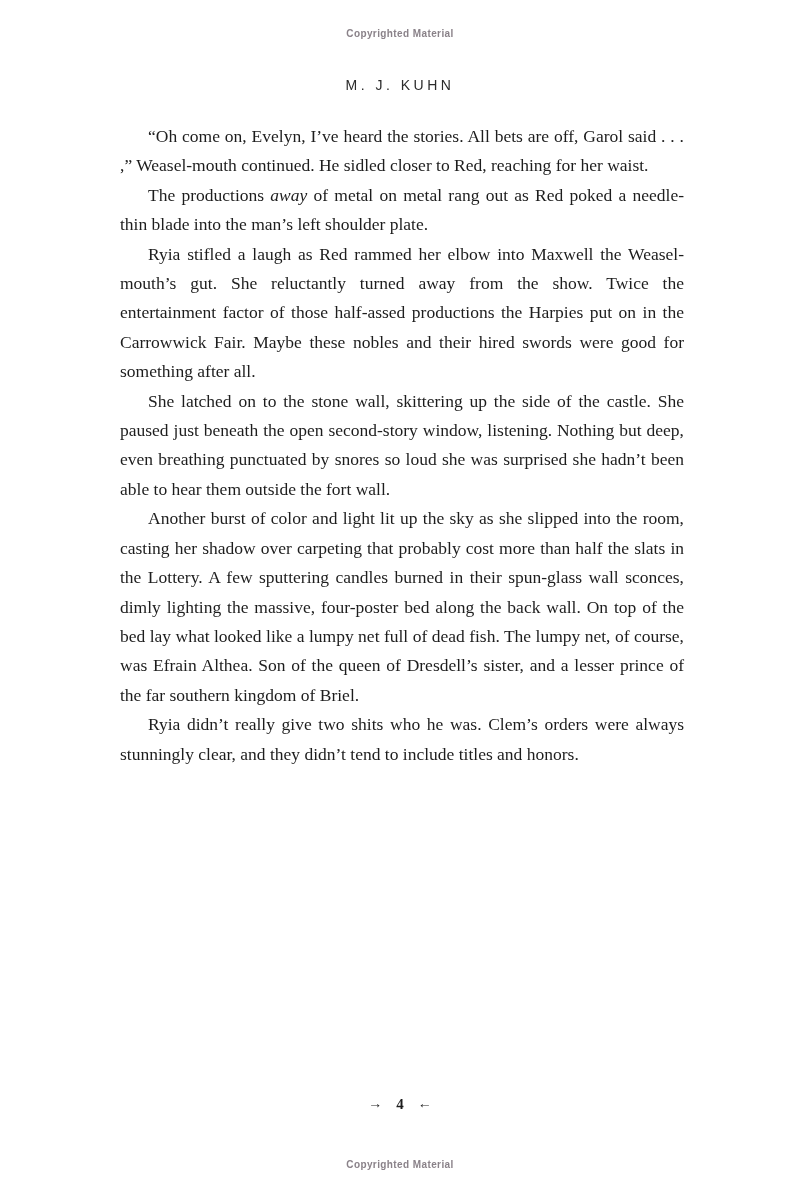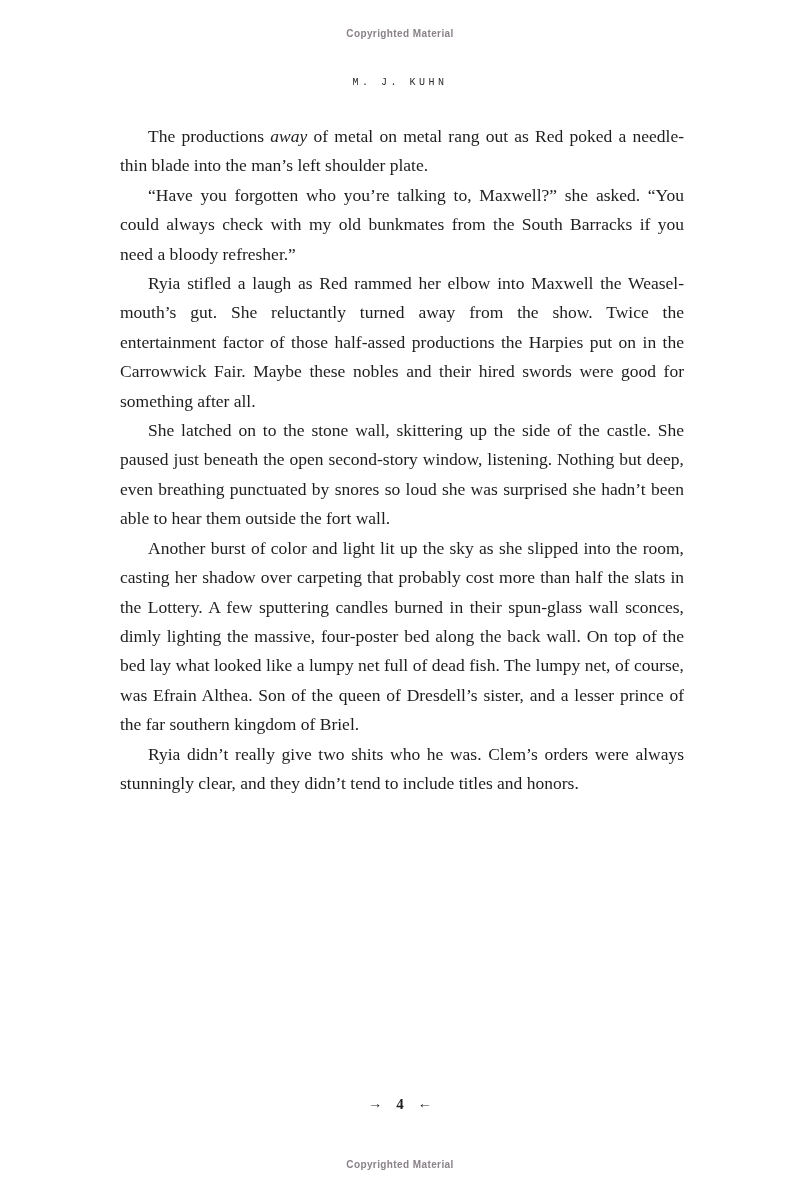--- a/index.html
+++ b/index.html
@@ -32,22 +32,22 @@
 
   .copyright-top { top: 28px; }
   .copyright-bottom { top: 1159px; }
 
   .running-header {
     position: absolute;
     top: 77px;
     left: 0;
     width: 100%;
     text-align: center;
-    font-family: Liberation Mono, monospace;
-    font-size: 10px;
+    font-family: Liberation Sans, sans-serif;
+    font-size: 14px;
     letter-spacing: 3.5px;
     color: #2b2b2b;
   }
 
   .body-text {
     position: absolute;
     top: 122px;
     left: 120px;
     width: 564px;
     font-family: "Liberation Serif", serif;
@@ -92,22 +92,22 @@
 </head>
 <body>
 
 <div class="page">
 
   <div class="copyright-notice copyright-top">Copyrighted Material</div>
 
   <div class="running-header">M. J. KUHN</div>
 
   <section class="body-text">
+      <p class="paragraph"><span>“Oh come on, Evelyn, I’ve heard the stories. All bets are off, Garol said . . . ,” Weasel-mouth continued. He sidled closer to Red, reaching for her waist.</span></p>
       <p class="paragraph"><span>The productions </span><span class="italic">away</span><span> of metal on metal rang out as Red poked a needle-thin blade into the man’s left shoulder plate.</span></p>
-      <p class="paragraph"><span>“Have you forgotten who you’re talking to, Maxwell?” she asked. “You could always check with my old bunkmates from the South Barracks if you need a bloody refresher.”</span></p>
       <p class="paragraph"><span>Ryia stifled a laugh as Red rammed her elbow into Maxwell the Weasel-mouth’s gut. She reluctantly turned away from the show. Twice the entertainment factor of those half-assed productions the Harpies put on in the Carrowwick Fair. Maybe these nobles and their hired swords were good for something after all.</span></p>
       <p class="paragraph"><span>She latched on to the stone wall, skittering up the side of the castle. She paused just beneath the open second-story window, listening. Nothing but deep, even breathing punctuated by snores so loud she was surprised she hadn’t been able to hear them outside the fort wall.</span></p>
       <p class="paragraph"><span>Another burst of color and light lit up the sky as she slipped into the room, casting her shadow over carpeting that probably cost more than half the slats in the Lottery. A few sputtering candles burned in their spun-glass wall sconces, dimly lighting the massive, four-poster bed along the back wall. On top of the bed lay what looked like a lumpy net full of dead fish. The lumpy net, of course, was Efrain Althea. Son of the queen of Dresdell’s sister, and a lesser prince of the far southern kingdom of Briel.</span></p>
       <p class="paragraph"><span>Ryia didn’t really give two shits who he was. Clem’s orders were always stunningly clear, and they didn’t tend to include titles and honors.</span></p>
     </section>
 
   <div class="page-number-line">
     <span class="arrow">→</span><span class="num">4</span><span class="arrow">←</span>
   </div>
 

